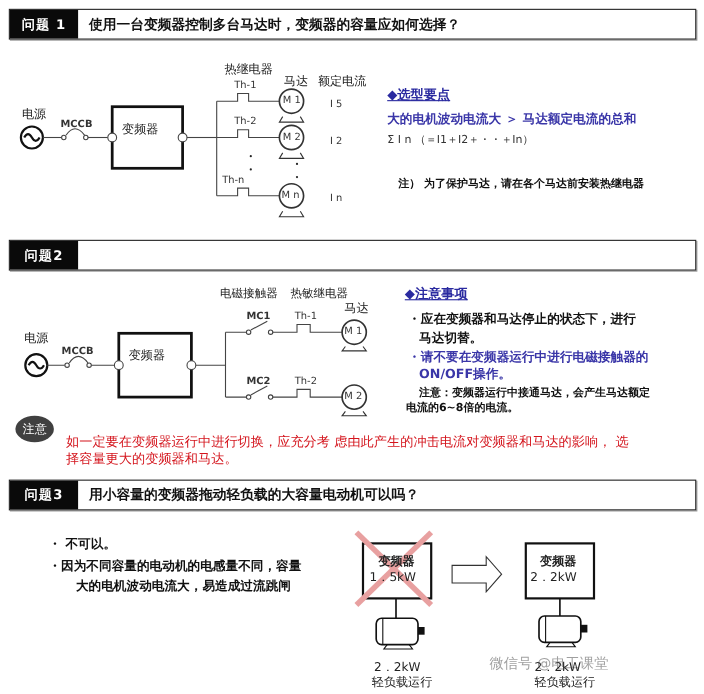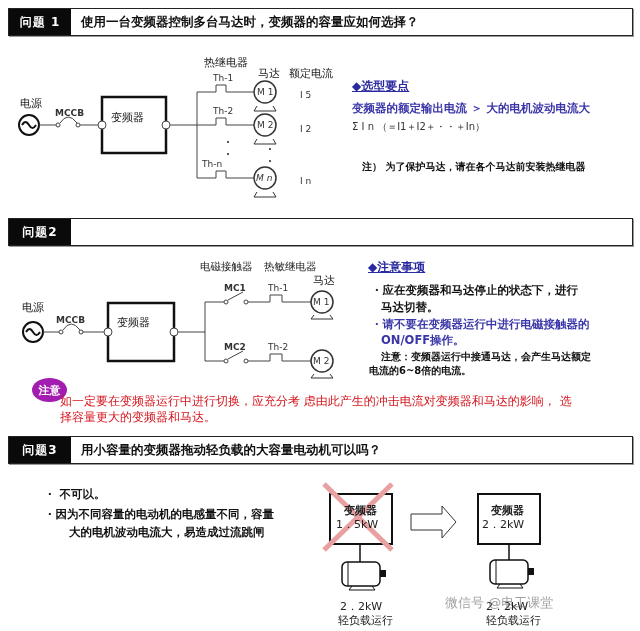--- a/index.html
+++ b/index.html
@@ -72,28 +72,28 @@
   <span class="abs small" style="left:55px;top:58px;font-weight:bold;">MCCB</span>
   <span class="abs lbl" style="left:111px;top:60px;">变频器</span>
   <span class="abs lbl" style="left:204px;top:5px;">热继电器</span>
   <span class="abs lbl" style="left:258px;top:16px;">马达</span>
   <span class="abs lbl" style="left:289px;top:16px;">额定电流</span>
   <span class="abs small" style="left:213px;top:23px;">Th-1</span>
   <span class="abs small" style="left:213px;top:56px;">Th-2</span>
   <span class="abs small" style="left:202px;top:109px;">Th-n</span>
   <span class="abs small" style="left:257px;top:37px;">M 1</span>
   <span class="abs small" style="left:257px;top:70px;">M 2</span>
-  <span class="abs small" style="left:256px;top:123px;font-style:italic;">M n</span>
+  <span class="abs small" style="left:256px;top:123px;">M n</span>
   <span class="abs small" style="left:300px;top:40px;">I 5</span>
   <span class="abs small" style="left:300px;top:74px;">I 2</span>
   <span class="abs small" style="left:300px;top:126px;">I n</span>
 </div>
 
 <div class="abs blue-h" style="left:352px;top:78px;">◆选型要点</div>
-<div class="abs blue" style="left:352px;top:101px;font-size:11.5px;">变频器的额定输出电流 ＞ 大的电机波动电流大</div>
+<div class="abs blue" style="left:352px;top:101px;font-size:11.5px;">大的电机波动电流大 ＞ 马达额定电流的总和</div>
 <div class="abs" style="left:352px;top:120px;font-size:10px;color:#333;white-space:nowrap;">Σ I n （＝I1＋I2＋・・＋In）</div>
 <div class="abs note" style="left:362px;top:160px;">注）  为了保护马达，请在各个马达前安装热继电器</div>
 
 <div class="qbar" style="top:218px;">
   <div class="qlabel">问题2</div>
 </div>
 
 <div class="abs" style="left:0;top:255px;width:350px;height:125px;">
   <svg width="350" height="125">
     <circle cx="33" cy="77" r="10" fill="#fff" stroke="#111" stroke-width="2"></circle>
@@ -144,21 +144,21 @@
 </div>
 
 <div class="abs blue-h" style="left:368px;top:259px;">◆注意事项</div>
 <div class="abs black-b" style="left:371px;top:283px;">・应在变频器和马达停止的状态下，进行</div>
 <div class="abs black-b" style="left:381px;top:300px;">马达切替。</div>
 <div class="abs blue" style="left:371px;top:317px;font-size:11.5px;">・请不要在变频器运行中进行电磁接触器的</div>
 <div class="abs blue" style="left:381px;top:333px;font-size:11.5px;">ON/OFF操作。</div>
 <div class="abs note" style="left:381px;top:350px;">注意：变频器运行中接通马达，会产生马达额定</div>
 <div class="abs note" style="left:369px;top:364px;">电流的6~8倍的电流。</div>
 
-<div class="abs" style="left:32px;top:378px;width:35px;height:24px;border-radius:50%;background:#a21caf;color:#fff;font-size:11px;font-weight:bold;display:flex;align-items:center;justify-content:center;">注意</div>
+<div class="abs" style="left:14px;top:378px;width:35px;height:24px;border-radius:50%;background:#404040;color:#fff;font-size:11px;font-weight:normal;display:flex;align-items:center;justify-content:center;">注意</div>
 <div class="abs red" style="left:60px;top:393px;">如一定要在变频器运行中进行切换，应充分考 虑由此产生的冲击电流对变频器和马达的影响， 选</div>
 <div class="abs red" style="left:60px;top:409px;">择容量更大的变频器和马达。</div>
 
 <div class="qbar" style="top:436px;">
   <div class="qlabel">问题3</div>
   <div class="qtext">用小容量的变频器拖动轻负载的大容量电动机可以吗？</div>
 </div>
 
 <div class="abs black-b" style="left:44px;top:487px;font-weight:bold;">・  不可以。</div>
 <div class="abs black-b" style="left:44px;top:507px;">・因为不同容量的电动机的电感量不同，容量</div>

